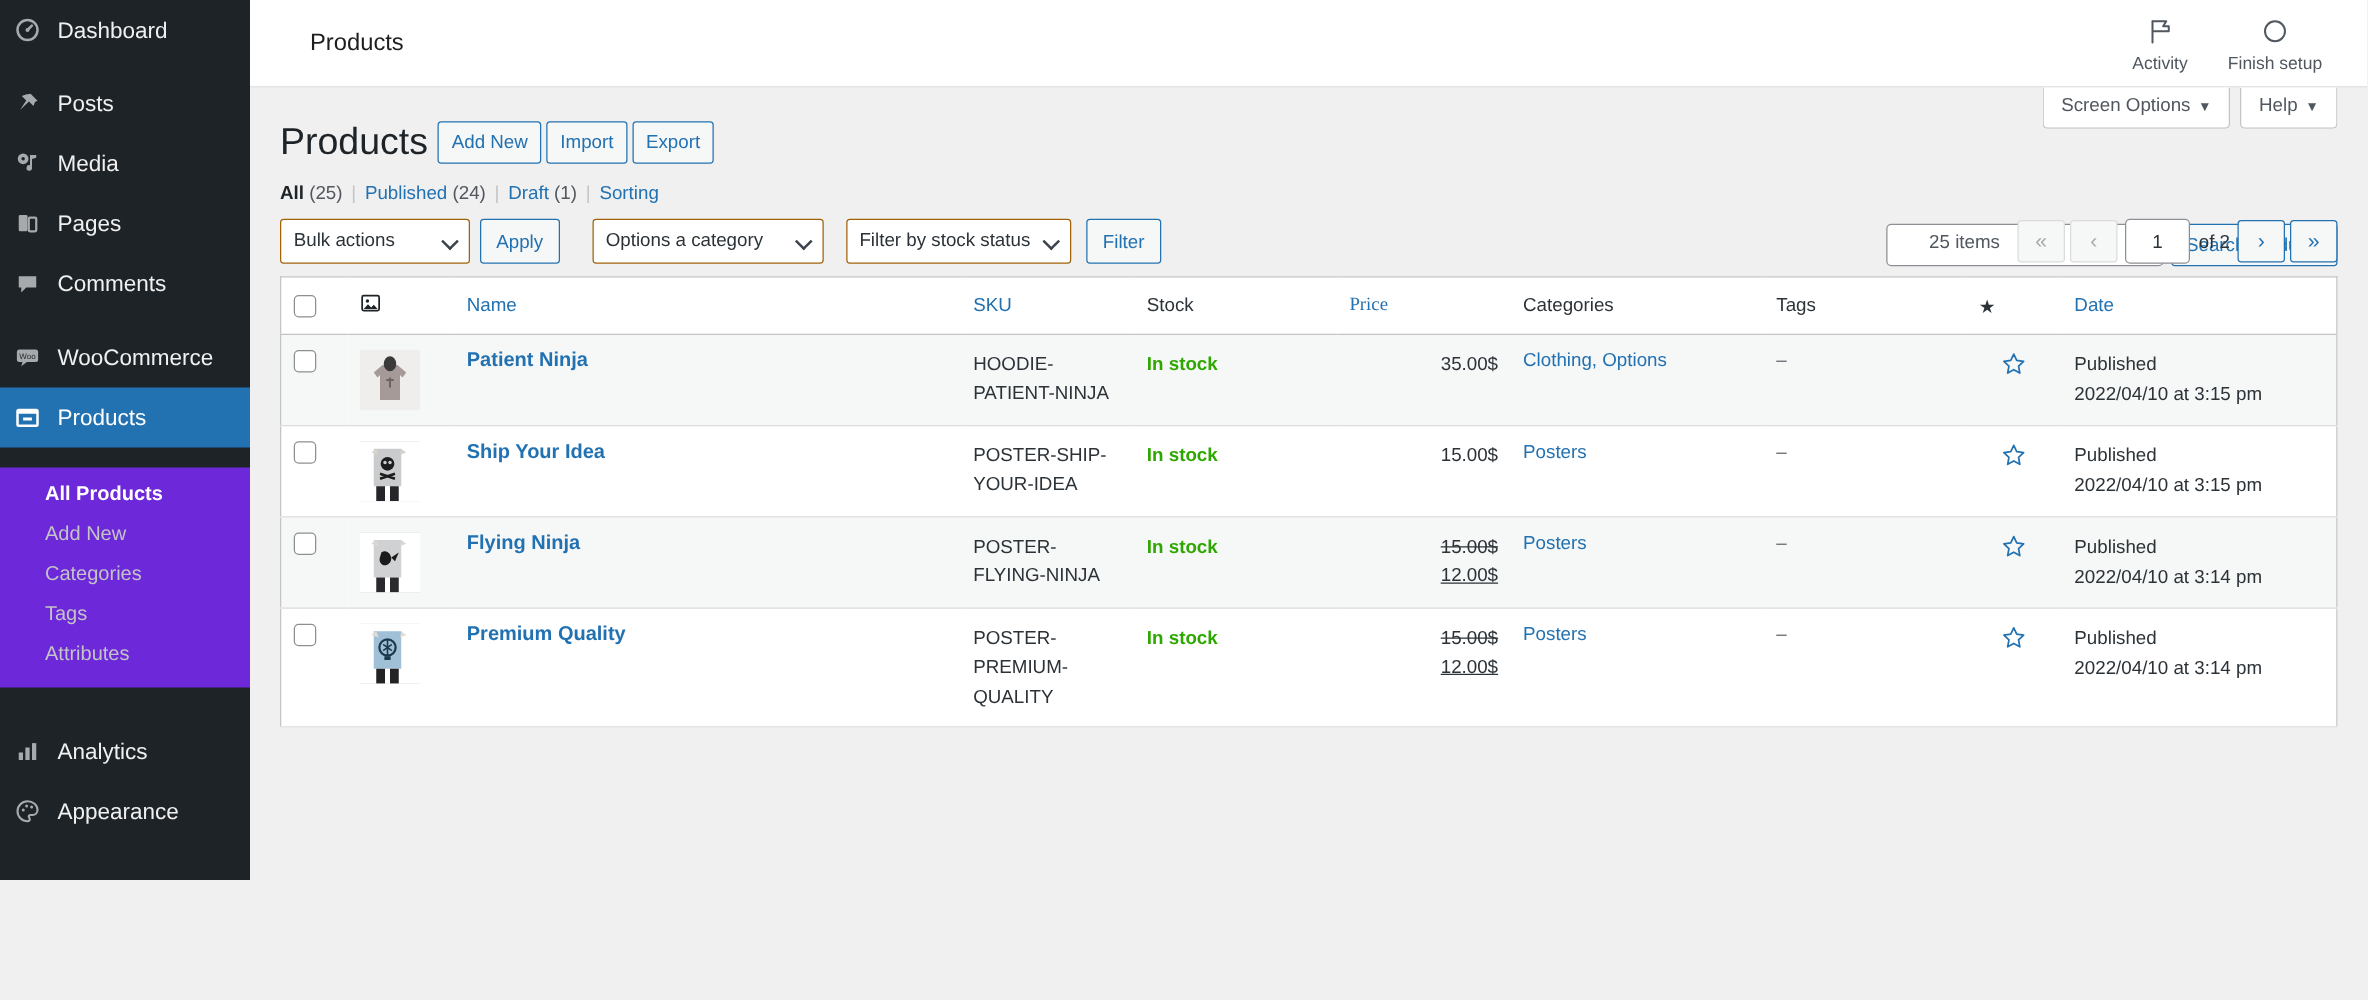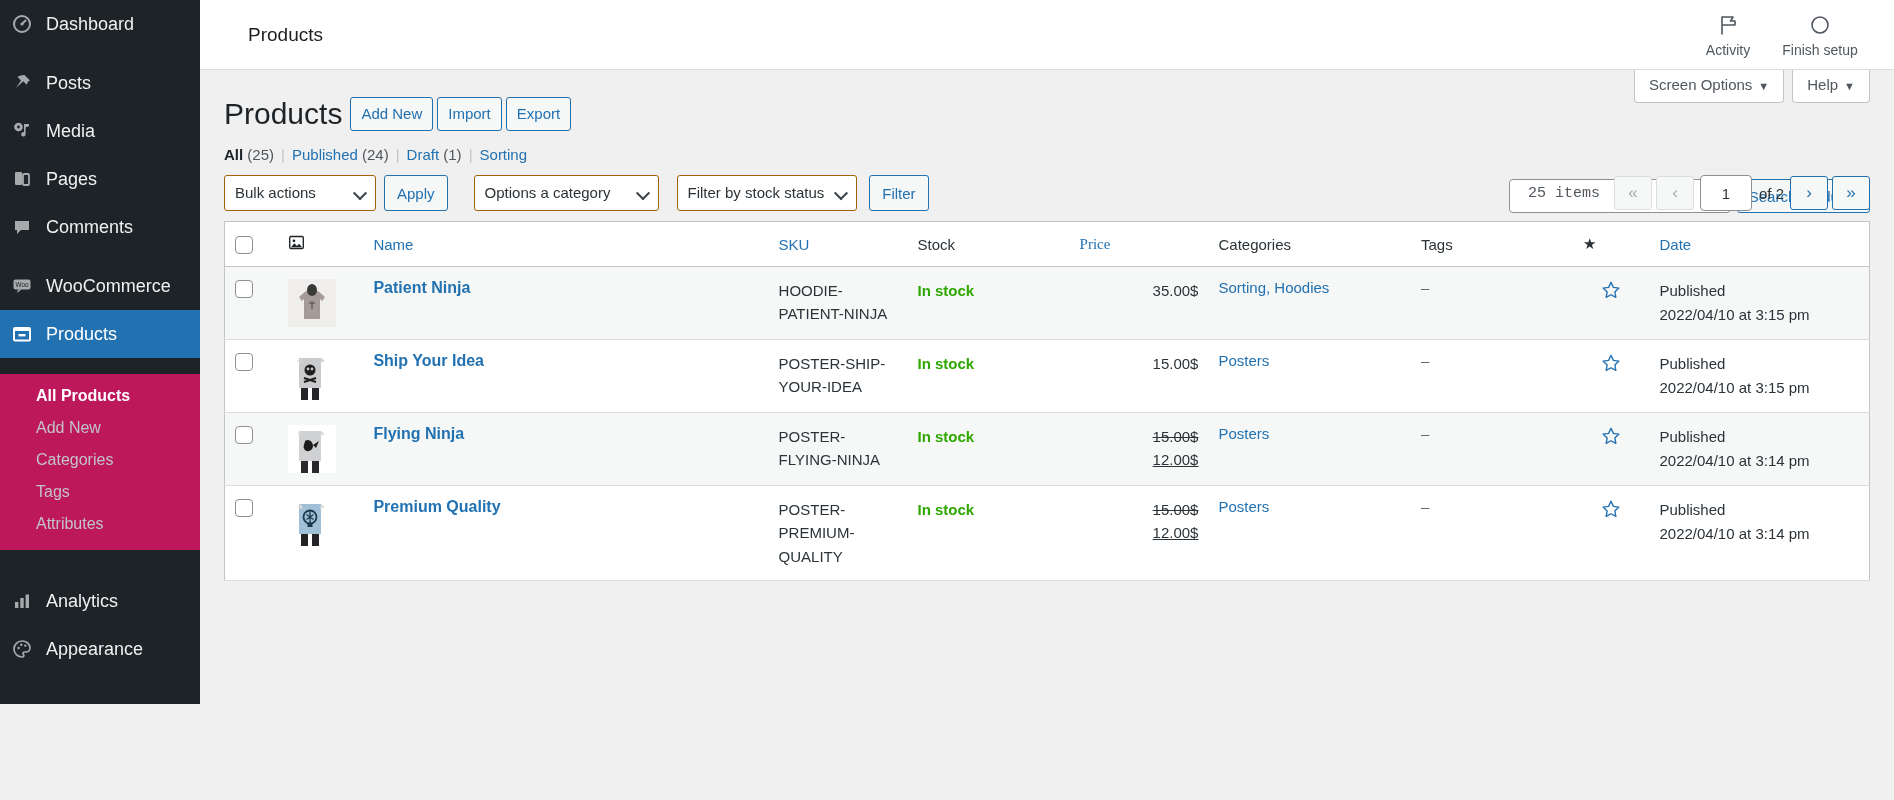--- a/index.html
+++ b/index.html
@@ -49,21 +49,21 @@
   .menu-top.current::after {
     content: "";
     position: absolute;
     right: -8px; top: 50%;
     margin-top: -8px;
     border-style: solid;
     border-width: 8px 0 8px 8px;
     border-color: transparent transparent transparent #2271b1;
   }
   .submenu {
-    background: #be185d;
+    background: #6d28d9;
     padding: 6px 0 10px 0;
   }
   .submenu li {
     list-style: none;
     padding: 7px 0 7px 36px;
     font-size: 16px;
     color: #c3c4c7;
     cursor: pointer;
   }
   .submenu li.current { color: #fff; font-weight: bold; }
@@ -254,21 +254,20 @@
     height: 36px;
     padding: 0 12px;
     cursor: pointer;
     font-family: "Liberation Sans", sans-serif;
   }
   .displaying-num {
     font-size: 15px;
     color: #50575e;
     margin: 0 6px 0 12px;
     white-space: nowrap;
-    font-family: Liberation Mono, monospace;
   }
   .pagination-links {
     display: flex;
     align-items: center;
     gap: 4px;
   }
   .pg {
     width: 38px; height: 34px;
     border: 1px solid #dcdcde;
     background: #f6f7f7;
@@ -601,21 +600,21 @@
                   <rect width="48" height="48" fill="#efeeec"></rect>
                   <path d="M18 12h12l7 6-3 4-2-2v20H16V20l-2 2-3-4z" fill="#a59a97"></path>
                   <ellipse cx="24" cy="11" rx="5" ry="6" fill="#3a3a3a"></ellipse>
                   <path d="M24 22v8M21 24h6" stroke="#6b6360" stroke-width="1.6"></path>
                 </svg></span>
             </td>
             <td class="col-name"><a class="row-title">Patient Ninja</a></td>
             <td class="col-sku">HOODIE-PATIENT-NINJA</td>
             <td class="col-stock"><span class="instock">In stock</span></td>
             <td class="col-price"><span>35.00$</span></td>
-            <td class="col-cats"><a>Sorting, Hoodies</a></td>
+            <td class="col-cats"><a>Clothing, Options</a></td>
             <td class="col-tags"><span class="dash">–</span></td>
             <td class="col-featured"><span class="star-empty"><svg width="22" height="22" viewBox="0 0 24 24" fill="none" stroke="#2271b1" stroke-width="1.5" stroke-linejoin="round">
                   <path d="M12 3.6l2.6 5.5 6 .8-4.4 4.2 1.1 6-5.3-2.9-5.3 2.9 1.1-6L3.4 9.9l6-.8z"></path>
                 </svg></span></td>
             <td class="col-date"><span class="date-cell">Published</span><br><span class="date-cell">2022/04/10 at 3:15 pm</span></td>
           </tr>
           <tr>
             <td class="col-cb"><span class="cb"></span></td>
             <td class="col-thumb">
               <span class="thumb"><svg width="48" height="48" viewBox="0 0 48 48">

